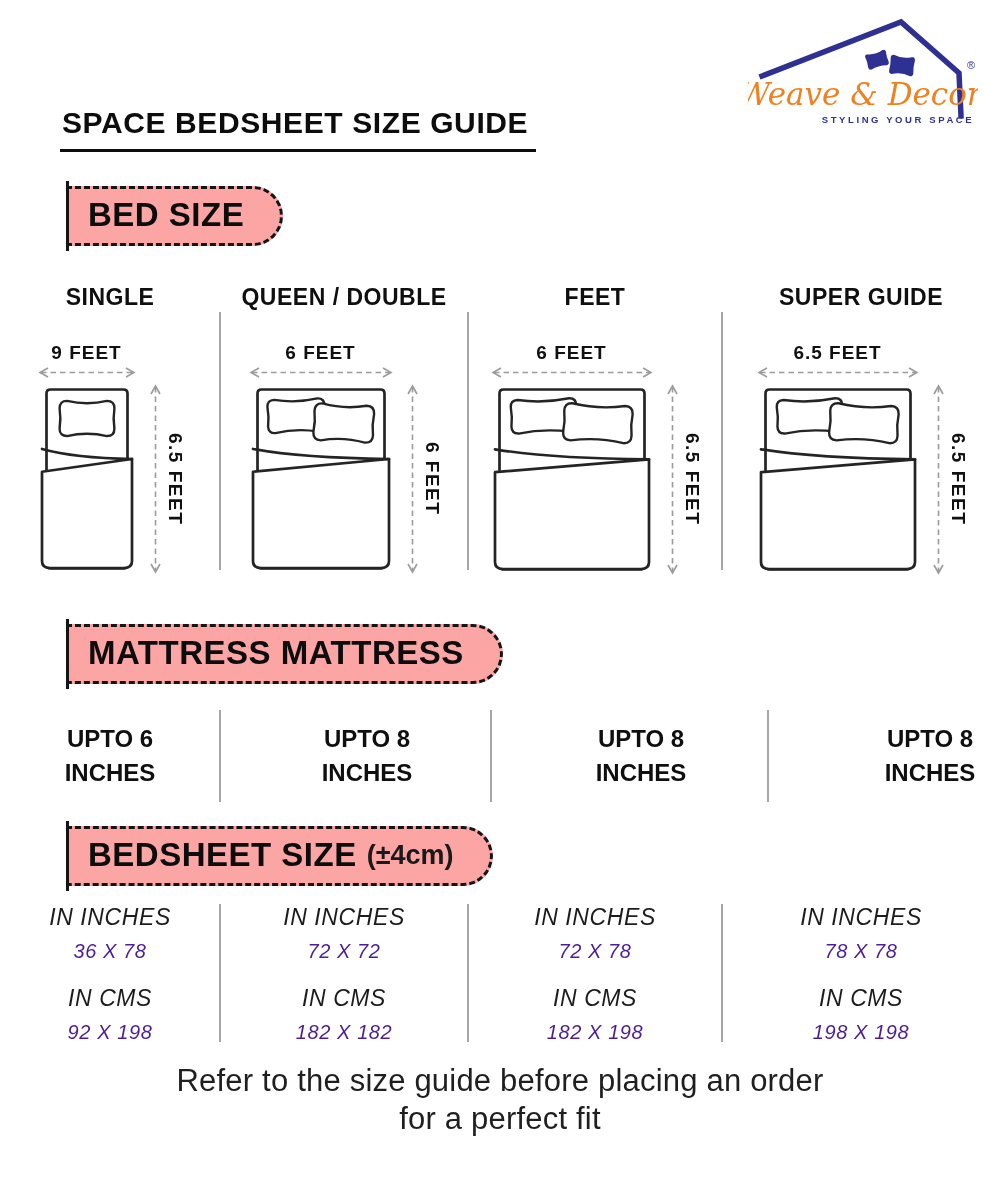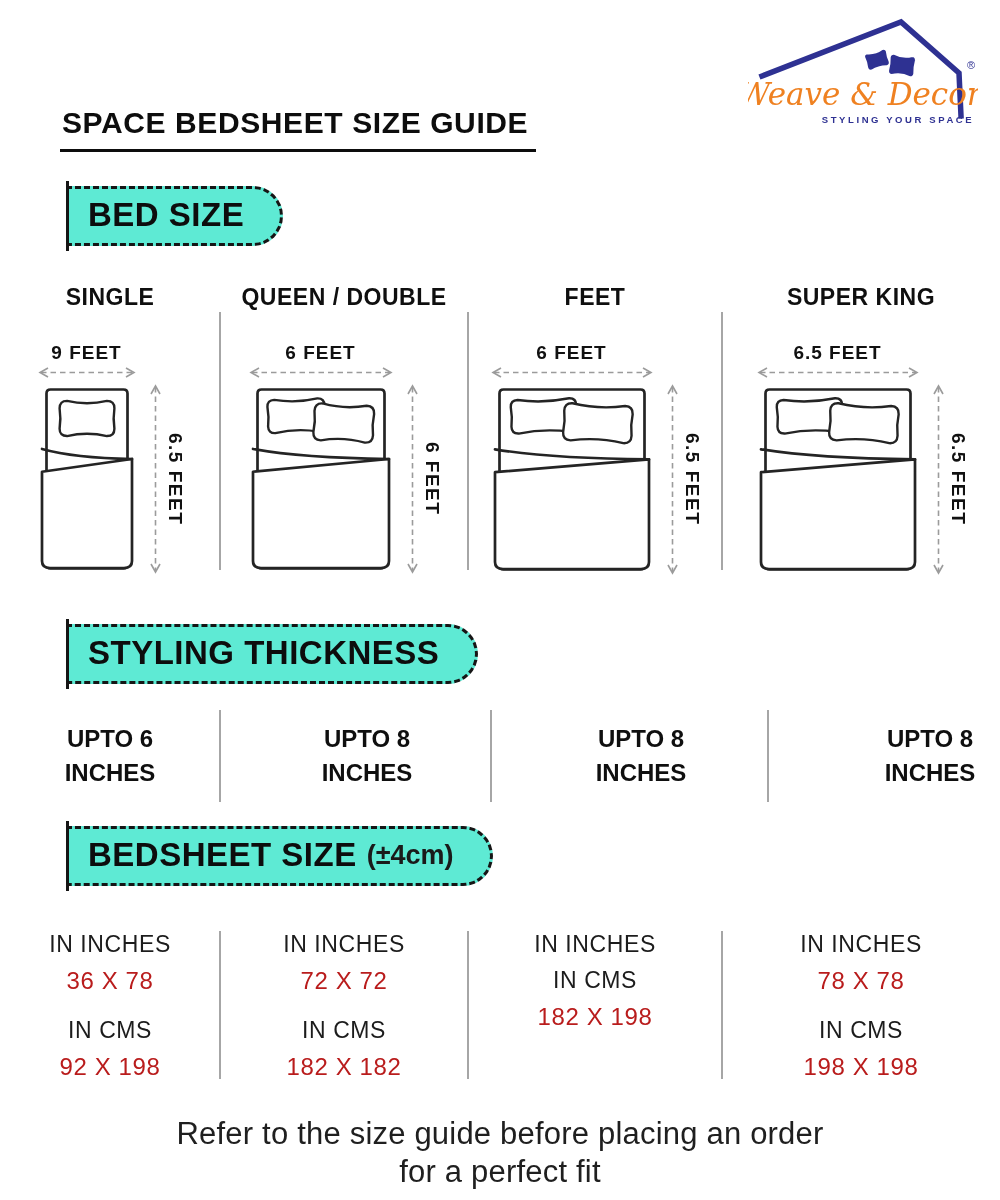--- a/index.html
+++ b/index.html
@@ -10,21 +10,21 @@
   .logo { position:absolute; top:12px; right:22px; width:230px; height:116px; }
 
   
   .title { display:inline-block; margin:106px 0 0 60px; font-size:30px; font-weight:700;
            letter-spacing:0.6px; color:#0d0d0d; border-bottom:3.5px solid #0d0d0d;
            padding:0 8px 9px 2px; }
 
   
   .badge { display:inline-flex; align-items:center; gap:10px; position:relative; margin-left:66px;
            border:3.2px dashed #151515; border-left:none; border-radius:0 33px 33px 0;
-           padding:7px 36px 9px 22px; background:#5eead4; }
+           padding:7px 36px 9px 22px; background:#fca5a5; }
   .badge::before { content:""; position:absolute; left:0; top:-8px; bottom:-8px; width:3.2px; background:#151515; }
   .badge-label { font-size:33px; font-weight:700; letter-spacing:0.5px; color:#0d0d0d; white-space:nowrap; }
   .badge-tol { font-size:27px; font-weight:700; color:#1a1a1a; white-space:nowrap; }
   .badge-bed { margin-top:34px; }
   .badge-mat { margin-top:46px; }
   .badge-sheet { margin-top:24px; }
 
   
   .cols { display:grid; grid-template-columns:220px 248px 254px 278px; width:892px; }
   .beds-row { margin-top:38px; }
@@ -42,28 +42,28 @@
   .bed { display:block; }
   .v-stack { display:flex; align-items:center; margin-left:9px; margin-top:39px; }
   .feet-h { writing-mode:vertical-rl; font-size:19px; font-weight:700; letter-spacing:1.5px; margin-left:1px; color:#111; }
 
   
   .mattress-row { margin-top:26px; min-height:92px;gap:23px; }
   .mat-block { display:flex; align-items:center; justify-content:center; }
   .mat-text { width:150px; text-align:center; font-size:24px; font-weight:700; line-height:1.4; color:#0f0f0f; }
 
   
-  .table-row { margin-top:41px; padding-bottom:6px; }
+  .table-row { margin-top:14px; padding-bottom:6px;font-style:italic; }
   .tbl-block { text-align:center; padding-top:4px; }
   .tbl-head { font-size:23px; letter-spacing:0.6px; color:#1c1c1c; margin-bottom:9px; }
-  .tbl-val  { font-size:24px; letter-spacing:0.6px; color:#b91c1c; margin-bottom:22px; }
+  .tbl-val  { font-size:20px; letter-spacing:0.6px; color:#4c1d95; margin-bottom:22px; }
   .tbl-val:last-child { margin-bottom:0; }
 
   
-  .footer { margin-top:28px; text-align:center; font-size:31px; line-height:1.23;
+  .footer { margin-top:12px; text-align:center; font-size:31px; line-height:1.23;
             color:#1f1f1f; letter-spacing:0.2px; }
 </style>
 </head>
 <body>
 
 <div class="page">
 
   
   <div class="logo">
     <svg width="230" height="116" viewBox="0 0 230 116">
@@ -171,21 +171,21 @@
               <line x1="7.5" y1="6" x2="7.5" y2="191" stroke="#9b9b9b" stroke-width="1.6" stroke-dasharray="5.5 4"></line>
               <path d="M 3 13 L 7.5 5 L 12 13" fill="none" stroke="#9b9b9b" stroke-width="1.6"></path>
               <path d="M 3 184 L 7.5 192 L 12 184" fill="none" stroke="#9b9b9b" stroke-width="1.6"></path>
             </svg>
           <div class="feet-h">6.5 FEET</div>
         </div>
       </div>
     </div>
 
     <div class="size-block">
-      <div class="size-title">SUPER KING</div>
+      <div class="size-title">SUPER GUIDE</div>
       <div class="bed-cluster">
         <div class="bed-stack">
           <div class="feet-w">6.5 FEET</div>
           <svg class="harrow" viewBox="0 0 168 15" width="168" height="15">
               <line x1="6" y1="7.5" x2="162" y2="7.5" stroke="#9b9b9b" stroke-width="1.6" stroke-dasharray="5.5 4"></line>
               <path d="M 13 3 L 5 7.5 L 13 12" fill="none" stroke="#9b9b9b" stroke-width="1.6"></path>
               <path d="M 155 3 L 163 7.5 L 155 12" fill="none" stroke="#9b9b9b" stroke-width="1.6"></path>
             </svg>
           <svg class="bed" viewBox="-5 -1 158 187" width="158" height="187">
               <path d="M 5.5 1.5 H 142.5 Q 146.5 1.5 146.5 5.5 V 177.5 Q 146.5 181.5 142.5 181.5 H 5.5 Q 1.5 181.5 1.5 177.5 V 5.5 Q 1.5 1.5 5.5 1.5 Z" fill="#fff" stroke="#242424" stroke-width="2.7"></path>
@@ -203,21 +203,21 @@
             </svg>
           <div class="feet-h">6.5 FEET</div>
         </div>
       </div>
     </div>
   </div>
 
   
   <div>
     <div class="badge badge-mat">
-      <span class="badge-label">STYLING THICKNESS</span>
+      <span class="badge-label">MATTRESS MATTRESS</span>
     </div>
   </div>
 
   
   <div class="cols mattress-row">
     <div class="mat-block">
       <div class="mat-text">UPTO 6 INCHES</div>
     </div>
     <div class="mat-block">
       <div class="mat-text">UPTO 8 INCHES</div>
@@ -247,20 +247,21 @@
       <div class="tbl-val">92 X 198</div>
     </div>
     <div class="tbl-block">
       <div class="tbl-head">IN INCHES</div>
       <div class="tbl-val">72 X 72</div>
       <div class="tbl-head">IN CMS</div>
       <div class="tbl-val">182 X 182</div>
     </div>
     <div class="tbl-block">
       <div class="tbl-head">IN INCHES</div>
+      <div class="tbl-val">72 X 78</div>
       <div class="tbl-head">IN CMS</div>
       <div class="tbl-val">182 X 198</div>
     </div>
     <div class="tbl-block">
       <div class="tbl-head">IN INCHES</div>
       <div class="tbl-val">78 X 78</div>
       <div class="tbl-head">IN CMS</div>
       <div class="tbl-val">198 X 198</div>
     </div>
   </div>

